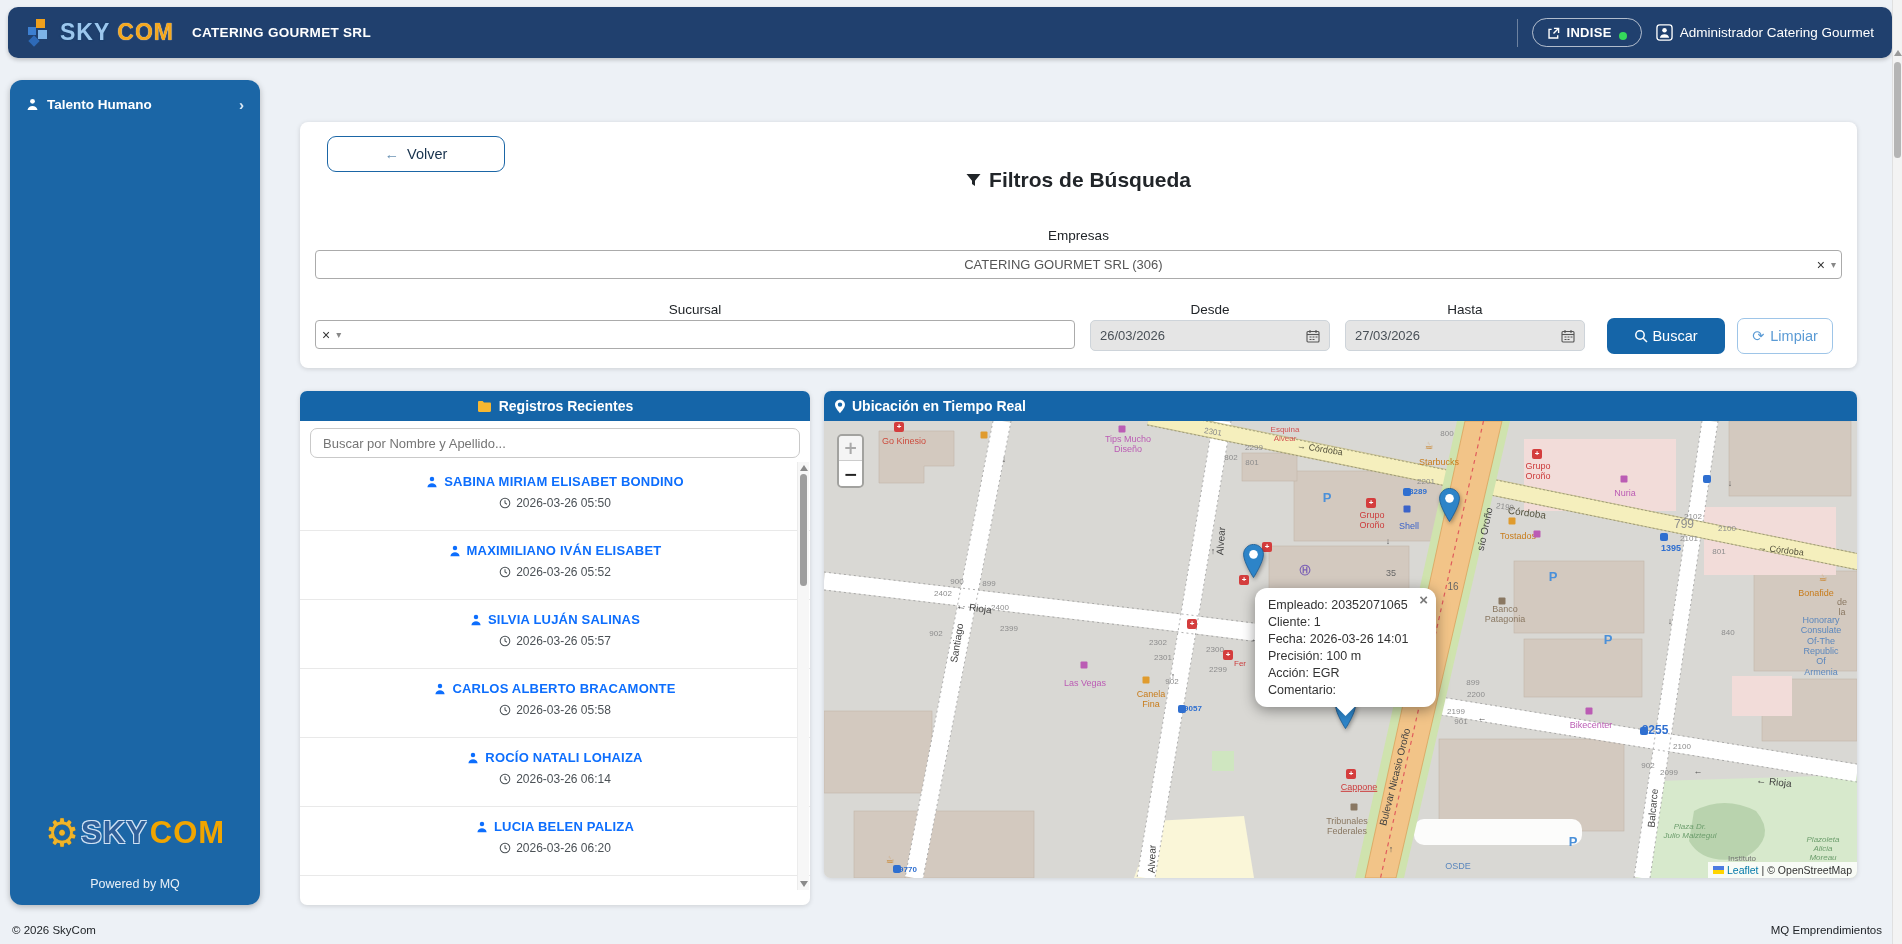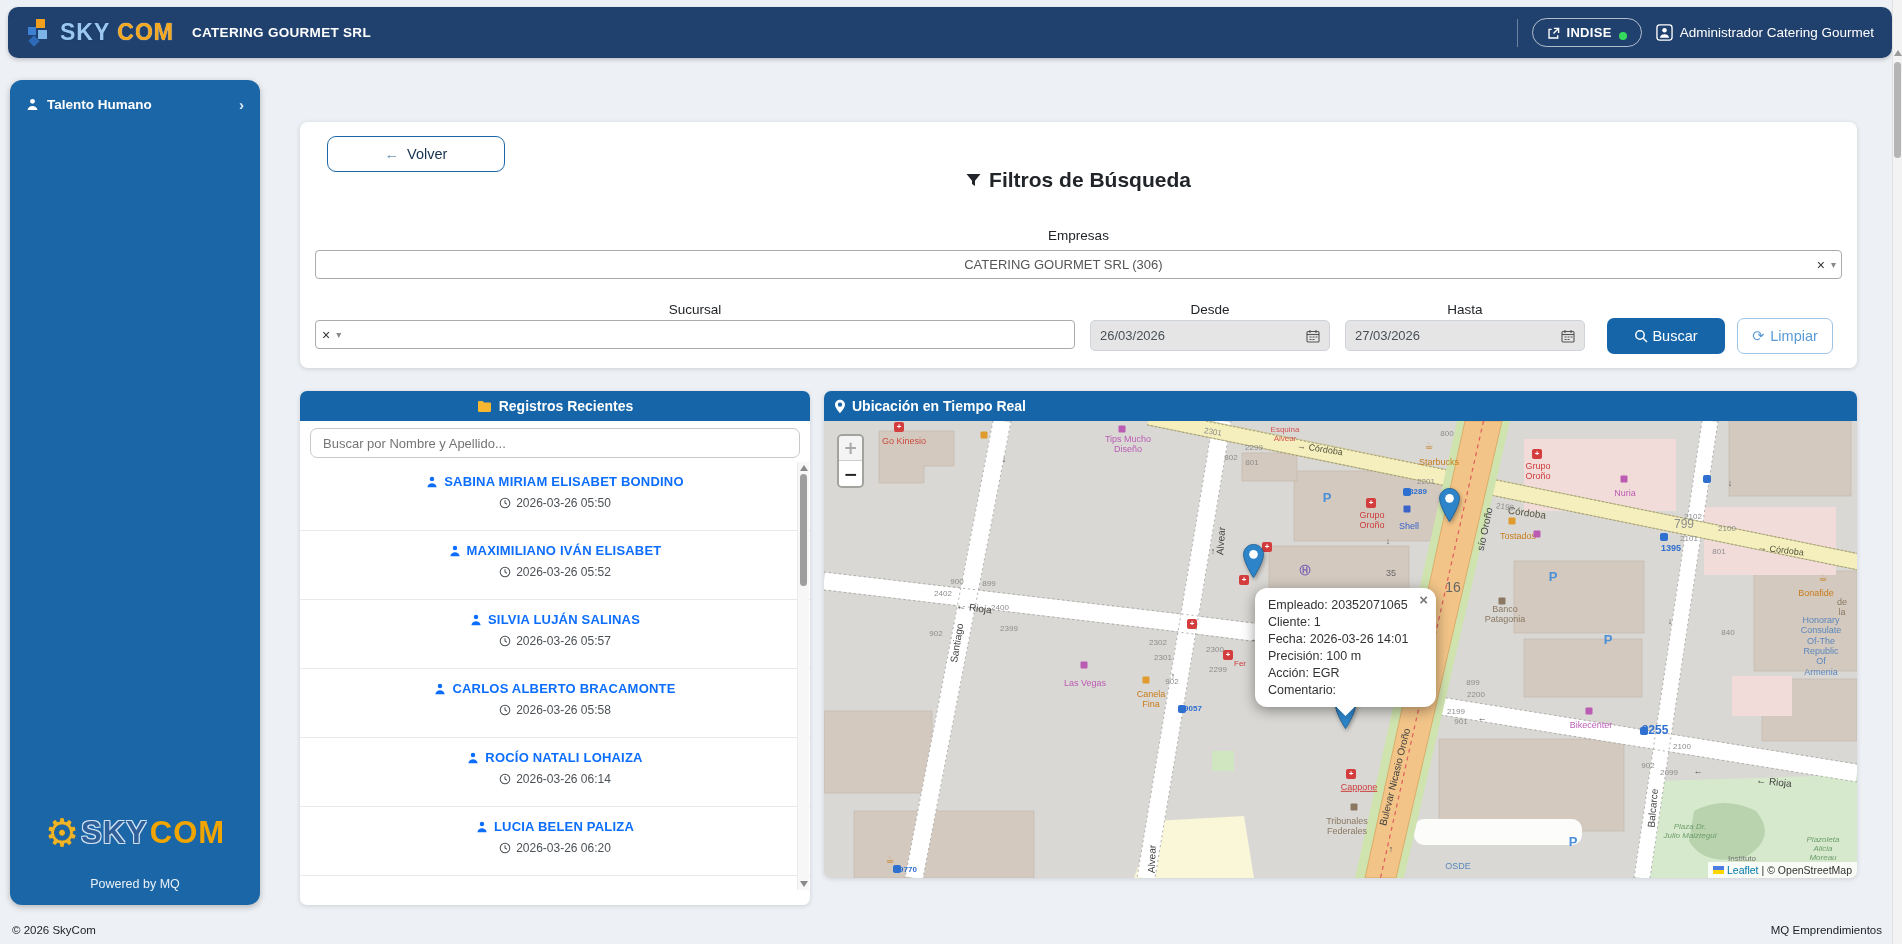--- a/index.html
+++ b/index.html
@@ -498,21 +498,21 @@
         <span class="mlbl" style="left: 428px; top: 42px; color: rgb(141, 141, 141); font-size: 8px; transform: translate(-50%, -50%);">801</span>
         <span class="mlbl" style="left: 623px; top: 13px; color: rgb(141, 141, 141); font-size: 8px; transform: translate(-50%, -50%);">800</span>
         <span class="mlbl" style="left: 602px; top: 61px; color: rgb(141, 141, 141); font-size: 8px; transform: translate(-50%, -50%);">2201</span>
         <span class="mlbl" style="left: 681px; top: 86px; color: rgb(141, 141, 141); font-size: 8px; transform: translate(-50%, -50%) rotate(8deg);">2199</span>
         <span class="mlbl" style="left: 869px; top: 96px; color: rgb(141, 141, 141); font-size: 8px; transform: translate(-50%, -50%);">2102</span>
         <span class="mlbl" style="left: 860px; top: 88px; color: rgb(141, 141, 141); font-size: 12px; transform: translate(-50%, -50%); margin-top: 16px;">799</span>
         <span class="mlbl" style="left: 903px; top: 108px; color: rgb(141, 141, 141); font-size: 8px; transform: translate(-50%, -50%);">2100</span>
         <span class="mlbl" style="left: 865px; top: 118px; color: rgb(141, 141, 141); font-size: 8px; transform: translate(-50%, -50%);">2101</span>
         <span class="mlbl" style="left: 895px; top: 131px; color: rgb(141, 141, 141); font-size: 8px; transform: translate(-50%, -50%);">801</span>
         <span class="mlbl" style="left: 567px; top: 152px; color: rgb(102, 102, 102); font-size: 9px; transform: translate(-50%, -50%);">35</span>
-        <span class="mlbl" style="left: 629px; top: 166px; color: rgb(102, 102, 102); font-size: 14px; transform: translate(-50%, -50%);">16</span>
+        <span class="mlbl" style="left: 629px; top: 166px; color: rgb(102, 102, 102); font-size: 10px; transform: translate(-50%, -50%);">16</span>
         <span class="mlbl" style="left: 133px; top: 161px; color: rgb(141, 141, 141); font-size: 8px; transform: translate(-50%, -50%);">900</span>
         <span class="mlbl" style="left: 165px; top: 163px; color: rgb(141, 141, 141); font-size: 8px; transform: translate(-50%, -50%);">899</span>
         <span class="mlbl" style="left: 119px; top: 173px; color: rgb(141, 141, 141); font-size: 8px; transform: translate(-50%, -50%);">2402</span>
         <span class="mlbl" style="left: 176px; top: 187px; color: rgb(141, 141, 141); font-size: 8px; transform: translate(-50%, -50%);">2400</span>
         <span class="mlbl" style="left: 185px; top: 208px; color: rgb(141, 141, 141); font-size: 8px; transform: translate(-50%, -50%);">2399</span>
         <span class="mlbl" style="left: 112px; top: 213px; color: rgb(141, 141, 141); font-size: 8px; transform: translate(-50%, -50%);">902</span>
         <span class="mlbl" style="left: 334px; top: 222px; color: rgb(141, 141, 141); font-size: 8px; transform: translate(-50%, -50%);">2302</span>
         <span class="mlbl" style="left: 339px; top: 237px; color: rgb(141, 141, 141); font-size: 8px; transform: translate(-50%, -50%);">2301</span>
         <span class="mlbl" style="left: 391px; top: 229px; color: rgb(141, 141, 141); font-size: 8px; transform: translate(-50%, -50%);">2300</span>
         <span class="mlbl" style="left: 394px; top: 249px; color: rgb(141, 141, 141); font-size: 8px; transform: translate(-50%, -50%);">2299</span>

